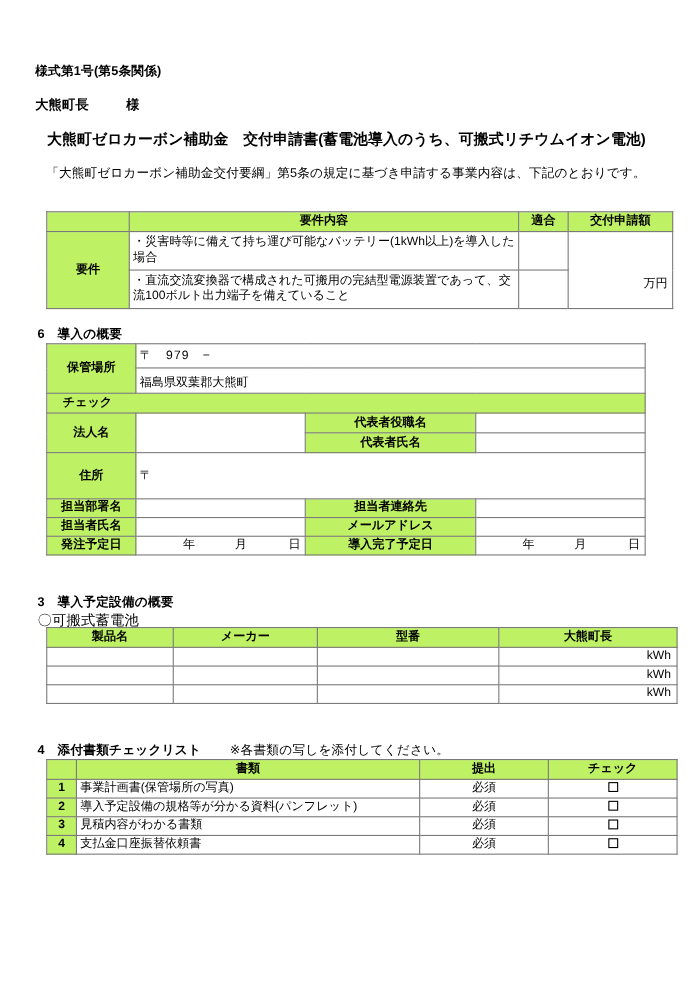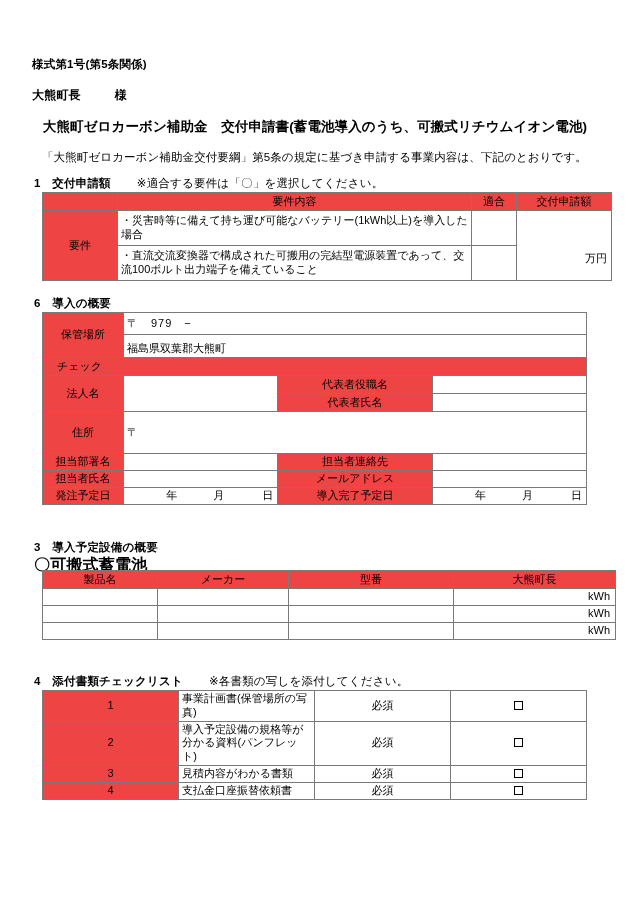--- a/index.html
+++ b/index.html
@@ -71,42 +71,43 @@
     letter-spacing: 0.2px;
     white-space: nowrap;
   }
   .sec-head .note {
     font-weight: normal;
     display: inline-block;
     margin-left: 26px;
   }
   .sec-sub {
     position: absolute;
-    font-size: 16px;
-    font-weight: bold;
+    font-size: 13px;
+    font-weight: normal;
     letter-spacing: 0.2px;
   }
 
   
   table.frm {
     position: absolute;
     border-collapse: collapse;
     table-layout: fixed;
     font-size: 11px;
     background: #ffffff;
   }
   table.frm td {
     border: 1px solid #7a7a7a;
     padding: 1px 3px;
     vertical-align: middle;
     line-height: 1.25;
     word-break: break-all;
   }
   table.frm .gray {
-    background: #ef4444;
+    background: #bef264;
+    font-weight: bold;
   }
   .ctr { text-align: center; }
   .rgt { text-align: right; }
   .lft { text-align: left; }
   .top { vertical-align: top; margin-left: 44px; }
 
   
   #tbl-grant { left: 42px; top: 192px; width: 545px; }
   #tbl-grant .c0 { width: 68px; }
   #tbl-grant .c1 { width: 347px; }
@@ -157,23 +158,20 @@
   <div class="form-no">様式第1号(第5条関係)</div>
 
   <div class="addressee">
     <span>大熊町長</span><span class="sama">様</span>
   </div>
 
   <div class="doc-title">大熊町ゼロカーボン補助金　交付申請書(蓄電池導入のうち、可搬式リチウムイオン電池)</div>
 
   <div class="lead">「大熊町ゼロカーボン補助金交付要綱」第5条の規定に基づき申請する事業内容は、下記のとおりです。</div>
 
-  <div class="sec-head" style="left:34px; top:176px;">
-    <span>1　交付申請額</span><span class="note">※適合する要件は「〇」を選択してください。</span>
-  </div>
 
   <table class="frm" id="tbl-grant">
     <tbody>
         <tr class="hrow">
       <td class="gray c0"></td>
       <td class="gray c1 ctr">要件内容</td>
       <td class="gray c2 ctr">適合</td>
       <td class="gray c3 ctr">交付申請額</td>
     </tr>
     <tr>
@@ -287,20 +285,26 @@
     </tr>
   </tbody>
     </table>
 
   <div class="sec-head" style="left:34px; top:674px;">
     <span>4　添付書類チェックリスト</span><span class="note">※各書類の写しを添付してください。</span>
   </div>
 
   <table class="frm" id="tbl-check">
     <tbody>
+        <tr>
+      <td class="gray k0" style="height:15px;"></td>
+      <td class="gray k1 ctr">書類</td>
+      <td class="gray k2 ctr">提出</td>
+      <td class="gray k3 ctr">チェック</td>
+    </tr>
     <tr class="cellrow">
       <td class="gray ctr">1</td>
       <td class="lft">事業計画書(保管場所の写真)</td>
       <td class="ctr">必須</td>
       <td class="ctr"><span class="box"></span></td>
     </tr>
     <tr class="cellrow">
       <td class="gray ctr">2</td>
       <td class="lft">導入予定設備の規格等が分かる資料(パンフレット)</td>
       <td class="ctr">必須</td>

